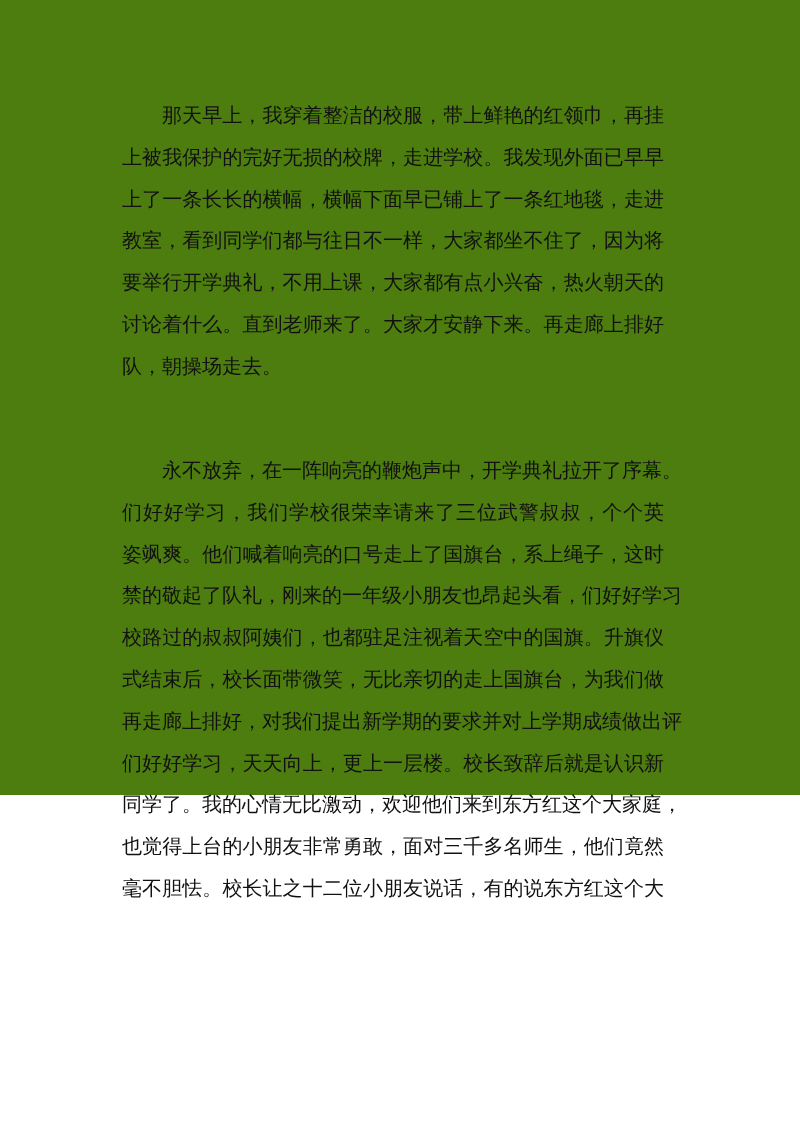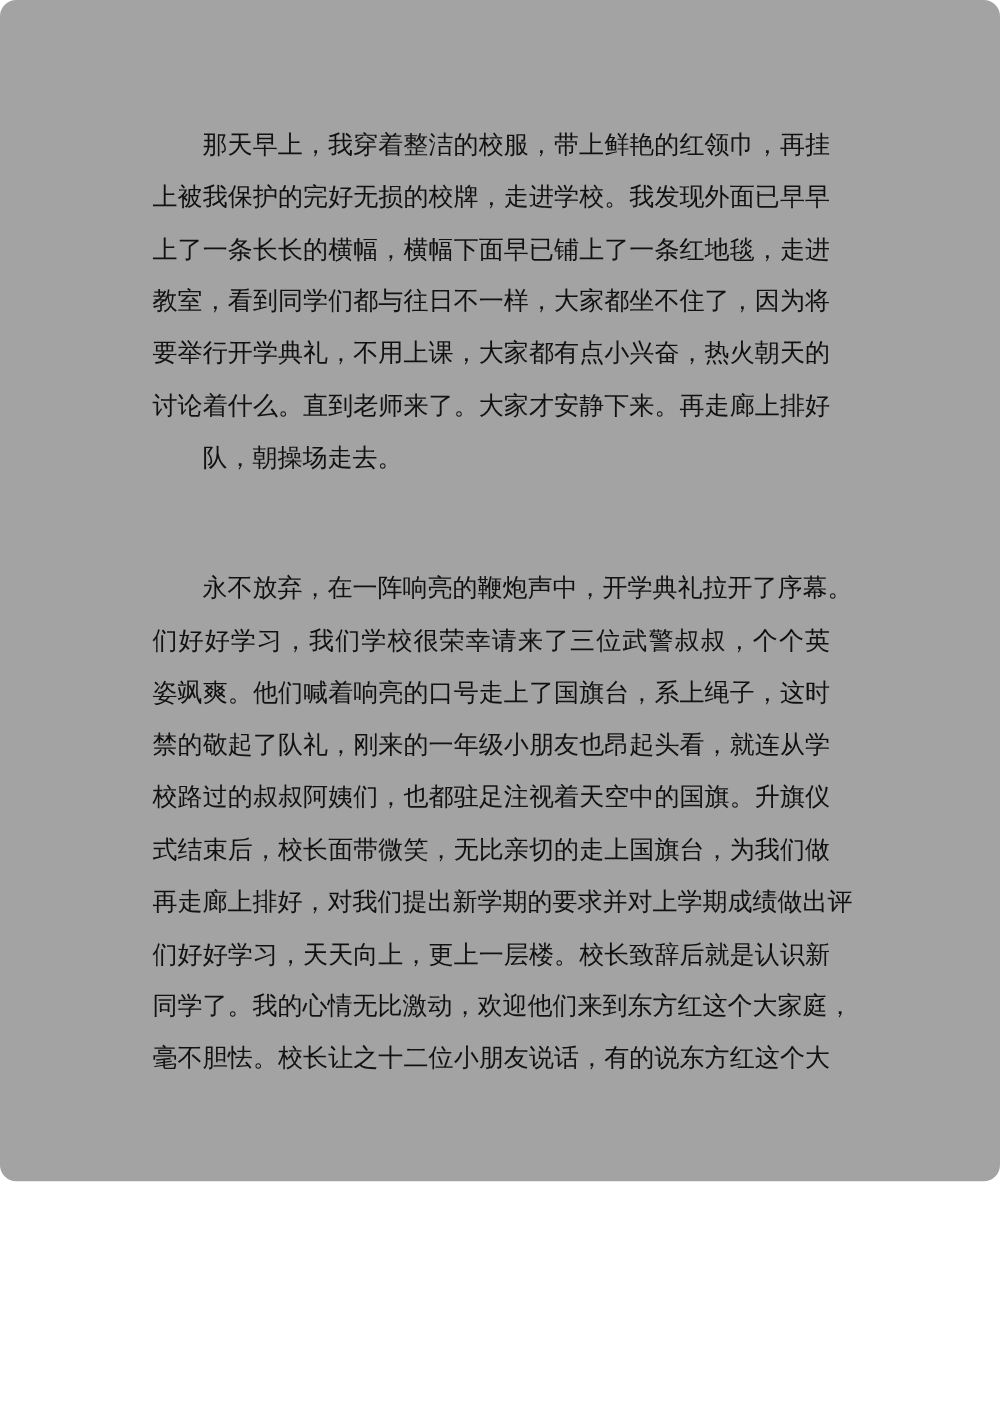--- a/index.html
+++ b/index.html
@@ -13,23 +13,22 @@
       position: relative;
       overflow: hidden;
       font-family: "DejaVu Serif", "Liberation Serif", serif;
       color: #111111;
     }
     .page {
       position: absolute;
       left: 0;
       top: 0;
       width: 800px;
-      height: 945px;
-      background: #a3a3a3;
-      border-radius: 13px;
+      height: 795px;
+      background: #4d7c0f;
     }
     .para {
       position: absolute;
       left: 122px;
       width: 542px;
     }
     .para-1 { top: 95px; }
     .para-2 { top: 450px; }
     .line {
       display: block;
@@ -41,21 +40,20 @@
       text-align-last: justify;
       text-justify: inter-character;
       letter-spacing: 0;
     }
     .line.indent {
       padding-left: 40px;
     }
     .line.last {
       text-align: left;
       text-align-last: left;
-      margin-left: 40px;
     }
   </style>
 </head>
 <body>
 
 <div class="page">
 
   <div class="para para-1">
     <div class="line indent">那天早上，我穿着整洁的校服，带上鲜艳的红领巾，再挂</div>
     <div class="line">上被我保护的完好无损的校牌，走进学校。我发现外面已早早</div>
@@ -63,22 +61,23 @@
     <div class="line">教室，看到同学们都与往日不一样，大家都坐不住了，因为将</div>
     <div class="line">要举行开学典礼，不用上课，大家都有点小兴奋，热火朝天的</div>
     <div class="line">讨论着什么。直到老师来了。大家才安静下来。再走廊上排好</div>
     <div class="line last">队，朝操场走去。</div>
   </div>
 
   <div class="para para-2">
     <div class="line indent">永不放弃，在一阵响亮的鞭炮声中，开学典礼拉开了序幕。</div>
     <div class="line">们好好学习，我们学校很荣幸请来了三位武警叔叔，个个英</div>
     <div class="line">姿飒爽。他们喊着响亮的口号走上了国旗台，系上绳子，这时</div>
-    <div class="line">禁的敬起了队礼，刚来的一年级小朋友也昂起头看，就连从学</div>
+    <div class="line">禁的敬起了队礼，刚来的一年级小朋友也昂起头看，们好好学习</div>
     <div class="line">校路过的叔叔阿姨们，也都驻足注视着天空中的国旗。升旗仪</div>
     <div class="line">式结束后，校长面带微笑，无比亲切的走上国旗台，为我们做</div>
     <div class="line">再走廊上排好，对我们提出新学期的要求并对上学期成绩做出评</div>
     <div class="line">们好好学习，天天向上，更上一层楼。校长致辞后就是认识新</div>
     <div class="line">同学了。我的心情无比激动，欢迎他们来到东方红这个大家庭，</div>
+    <div class="line">也觉得上台的小朋友非常勇敢，面对三千多名师生，他们竟然</div>
     <div class="line">毫不胆怯。校长让之十二位小朋友说话，有的说东方红这个大</div>
   </div>
 
 </div>
 
 </body></html>

